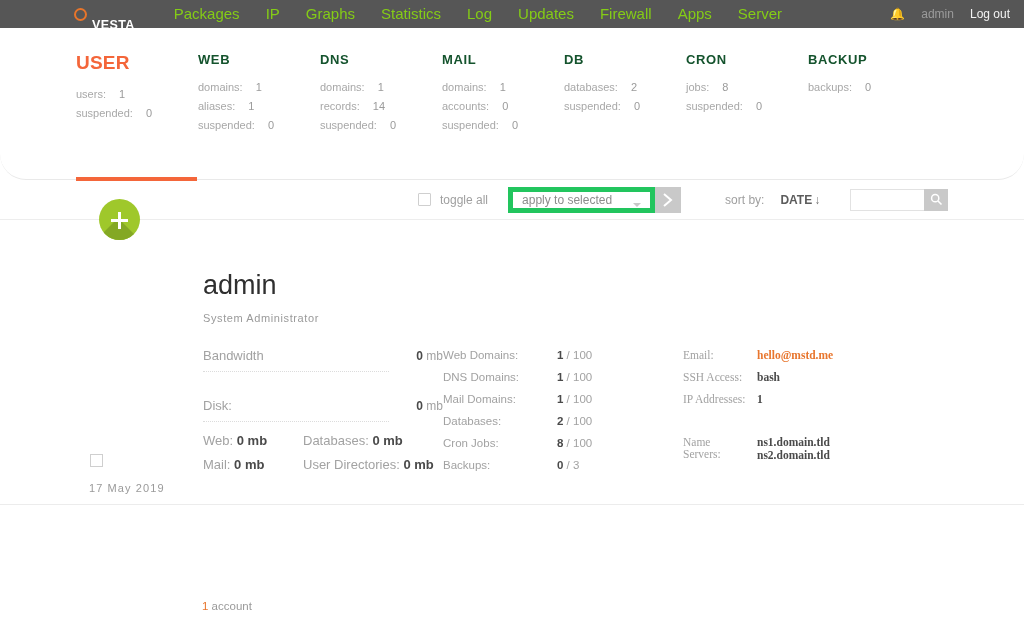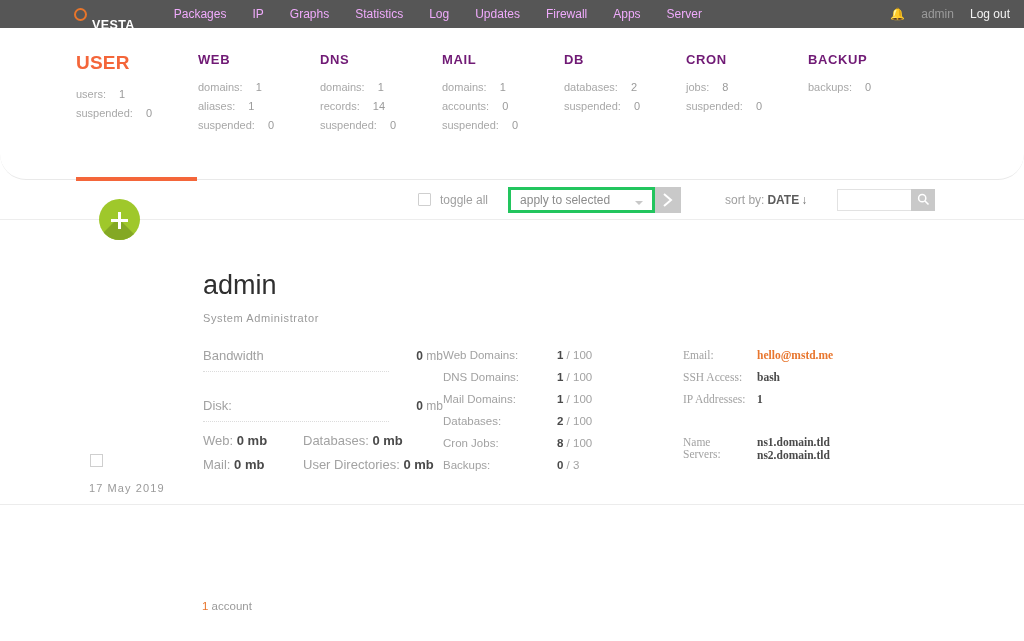--- a/index.html
+++ b/index.html
@@ -32,21 +32,21 @@
     margin-right: 5px;
     display: inline-block;
   }
   .brand-text {
     color: #ffffff; font-size: 12.5px; font-weight: bold;
     letter-spacing: .4px;
     font-family: "Liberation Sans", sans-serif;
     margin-top: 22px;
   }
   .nav-item {
-    color: #f0abfc; font-size: 12px; padding: 0 13px;
+    color: #84cc16; font-size: 15px; padding: 0 13px;
     text-decoration: none; white-space: nowrap; line-height: 28px;
   }
   .nav-right { margin-left: auto; display: flex; align-items: center; }
   .bell {
     font-size: 12px; color: #bcd63e; margin-right: 16px; line-height: 1;
   }
   .nav-user { color:#9b9b9b; font-size: 12px; margin-right: 16px; }
   .nav-logout { color:#f2f2f2; font-size: 12px; text-decoration: none; }
 
   
@@ -55,21 +55,21 @@
     height: 152px;
     border-bottom: 1px solid #e9e9e9;
     padding-left: 76px;
     padding-top: 24px;
     border-radius: 26px;
   }
   .stat-cols { display: flex; }
   .stat-col { width: 122px; flex: 0 0 auto; }
   .stat-col.first { width: 122px; }
   .stat-title {
-    font-size: 13px; font-weight: bold; color: #701a75;
+    font-size: 13px; font-weight: bold; color: #14532d;
     letter-spacing: .6px; margin-bottom: 14px;
   }
   .stat-title.active { color: #f4663a; font-size: 19px; letter-spacing: .2px; }
   .stat-row { font-size: 11px; color:#a8a8a8; margin-bottom: 7px; white-space: nowrap; }
   .stat-row .k { display:inline-block; }
   .stat-row .v { color:#9b9b9b; margin-left: 10px; }
   .tab-underline {
     position: absolute;
     left: 76px; bottom: -2px;
     width: 121px; height: 4px;
@@ -85,39 +85,39 @@
   }
   .tb-inner { display:flex; align-items:center; margin-left: 418px; }
   .chk {
     width: 13px; height: 13px;
     border: 1px solid #cfcfcf; background: #fff;
     display:inline-block; border-radius: 1px;
   }
   .toggle-label { font-size: 12px; color:#9f9f9f; margin-left: 9px; margin-right: 20px; }
   .select-wrap {
     position: relative; width: 147px; height: 26px;
-    border: 3px solid #22c55e; background:#fff;
+    border: 5px solid #22c55e; background:#fff;
     display:flex; align-items:center;
   }
   .select-wrap span { font-size: 12px; color:#8c8c8c; margin-left: 9px; }
   .caret {
     position:absolute; right: 9px; top: 11px;
     width:0; height:0;
     border-left: 4px solid transparent;
     border-right: 4px solid transparent;
     border-top: 4px solid #c8c8c8;
   }
   .go-btn {
     width: 26px; height: 26px; background:#c9c9c9;
     display:flex; align-items:center; justify-content:center;
     cursor: pointer;
   }
   .go-btn svg { display:block; }
   .sortby { font-size: 12px; color:#9f9f9f; margin-left: 44px; }
-  .sortby b { color:#5c5c5c; font-weight: bold; margin-left: 3px; }
+  .sortby b { color:#5c5c5c; font-weight: bold; margin-left: 16px; }
   .sortby .arr { color:#777; margin-left: 2px; }
   .search-wrap { display:flex; margin-left: 30px; }
   .search-input {
     width: 74px; height: 22px; border: 1px solid #e2e2e2; border-right: none;
     background: #fff; font-size: 12px; padding: 0 5px; color:#555;
     outline: none;
   }
   .search-btn {
     width: 24px; height: 22px; background:#c9c9c9;
     display:flex; align-items:center; justify-content:center; cursor:pointer;

